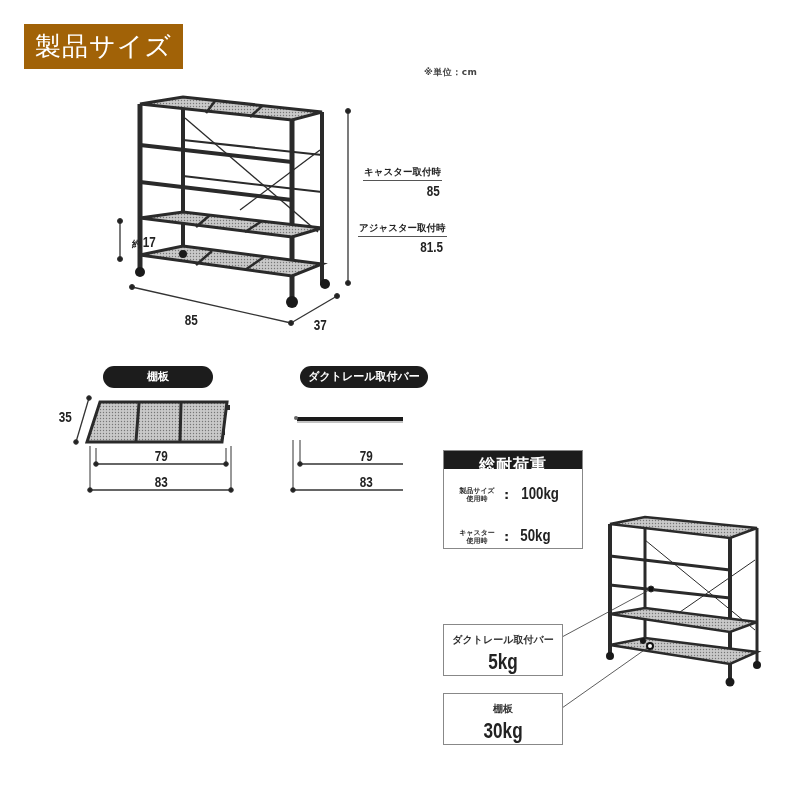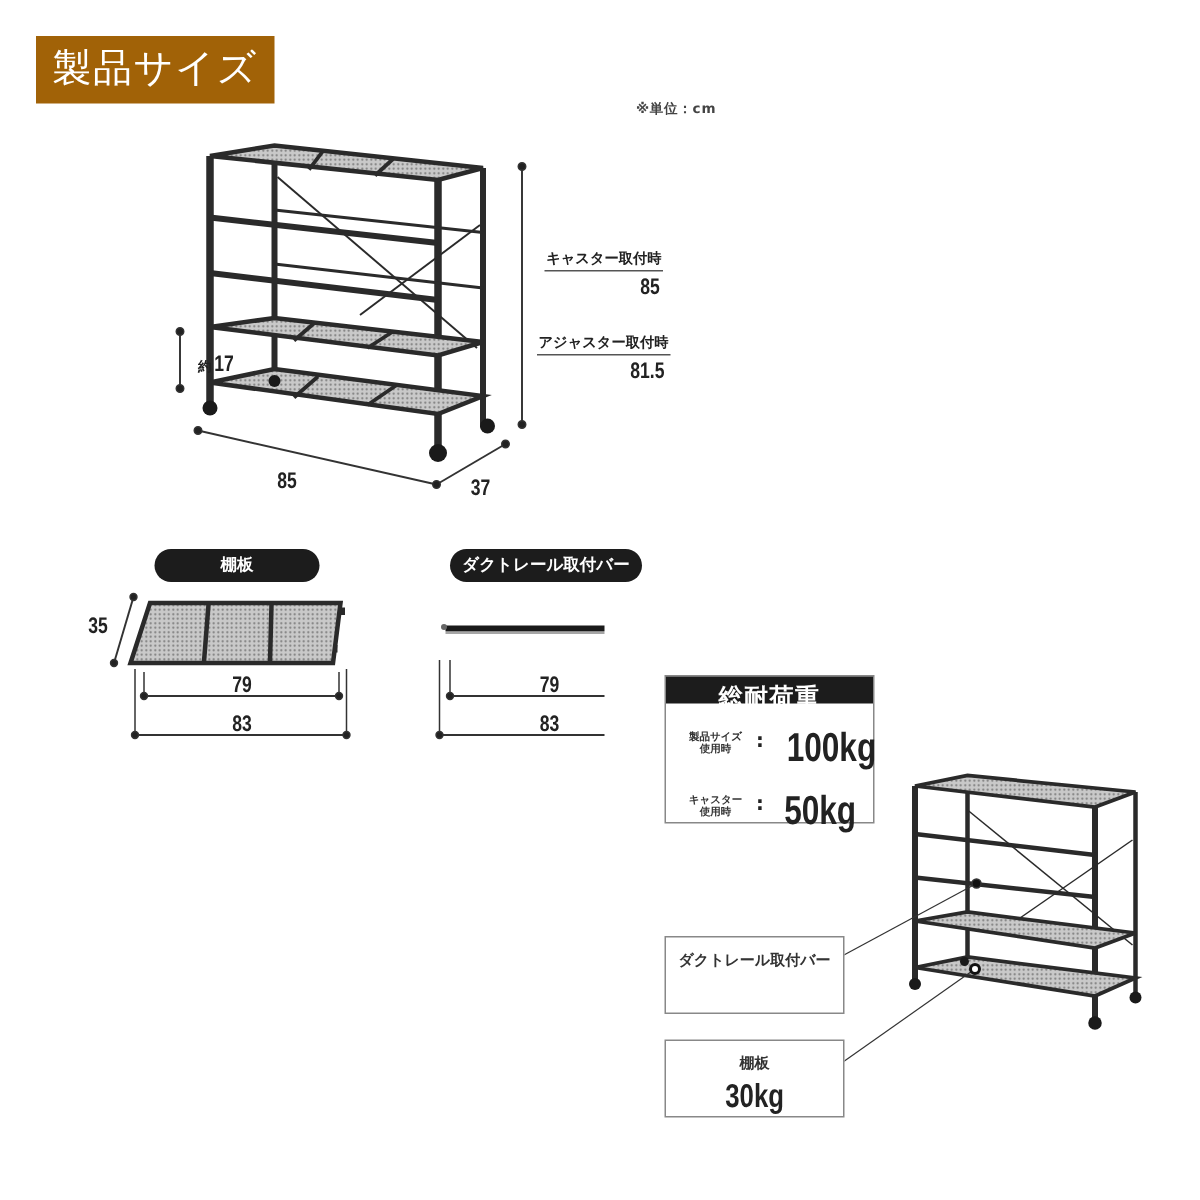--- a/index.html
+++ b/index.html
@@ -20,21 +20,21 @@
   .dim { font-size: 15px; color: #222; }
 
   .pill { background: #1c1c1c; color: #fff; border-radius: 12px; height: 22px; line-height: 22px;
           text-align: center; font-size: 11px; font-weight: bold; }
 
   .load-box { left: 443px; top: 450px; width: 138px; height: 97px; border: 1px solid #888; background: #fff; }
   .load-head { background: #1c1c1c; color: #fff; height: 18px; line-height: 27px; text-align: center; font-size: 16px; font-weight: bold; letter-spacing: 1px; }
   .load-row { position: absolute; left: 0; width: 138px; height: 30px; }
   .load-row .sub { position: absolute; left: 6px; width: 54px; text-align: center; font-size: 7px; line-height: 8px; font-weight: bold; color: #333; }
   .load-row .colon { position: absolute; left: 60px; font-size: 13px; font-weight: bold; }
-  .load-row .val { position: absolute; left: 72px; font-size: 27px; }
+  .load-row .val { position: absolute; left: 72px; font-size: 17px; }
 
   .cap-box { width: 118px; border: 1px solid #888; background: #fff; text-align: center; }
   .cap-box .lbl { font-size: 10px; font-weight: bold; color: #333; margin-top: 12px; }
   .cap-box .val { font-size: 22px; margin-top: 2px; }
 </style>
 </head>
 <body>
 
 <div class="abs title-banner">製品サイズ</div>
 <div class="abs unit-note">※単位：cm</div>
@@ -208,17 +208,18 @@
         <div>キャスター</div>
         <div>使用時</div>
       </div>
     <div class="colon" style="top:4px;">:</div>
     <div class="val"><span class="cond">50kg</span></div>
   </div>
 </div>
 
 <div class="abs cap-box" style="left:443px;top:624px;height:50px;">
   <div class="lbl" style="margin-top:8px;">ダクトレール取付バー</div>
+  <div class="val"><span class="cond">5kg</span></div>
 </div>
 <div class="abs cap-box" style="left:443px;top:693px;height:50px;">
   <div class="lbl" style="margin-top:8px;">棚板</div>
   <div class="val"><span class="cond">30kg</span></div>
 </div>
 
 </body></html>

